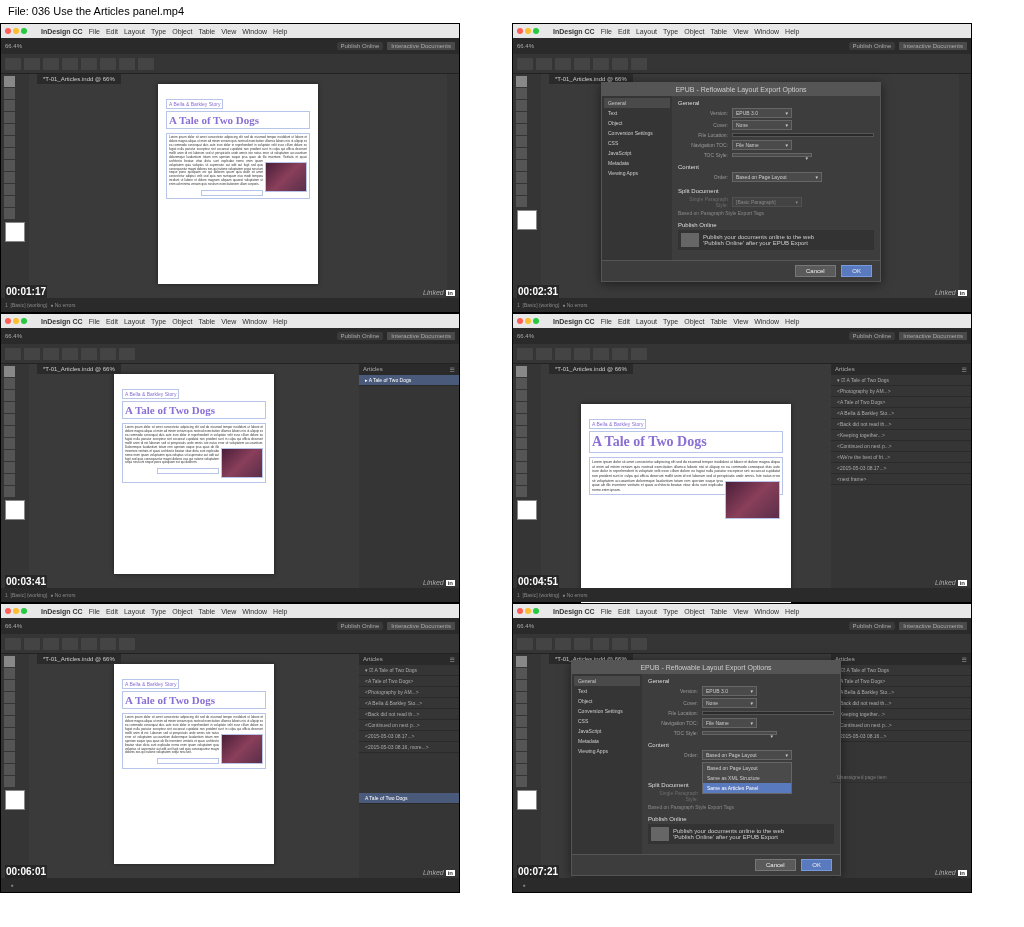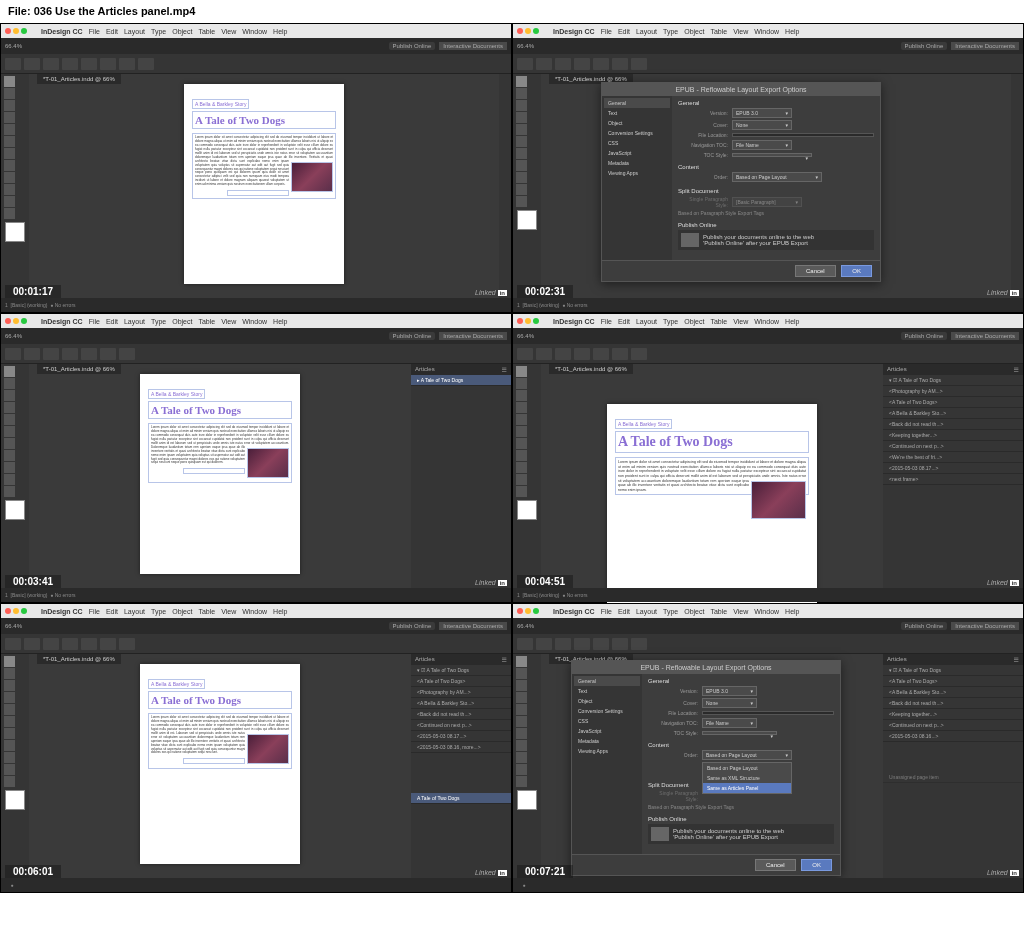--- a/index.html
+++ b/index.html
@@ -1,19 +1,19 @@
 <!DOCTYPE html>
 <html><head>
 <meta charset="utf-8">
 <style>
 * { margin: 0; padding: 0; box-sizing: border-box; font-family: Arial, sans-serif; }
 body { background: #fff; width: 1024px; }
-.header-info { padding: 4px 8px; font-size: 11px; font-weight: bold; color: #000; line-height: 1.4; }
+.header-info { padding: 4px 8px; font-size: 11px; font-weight: normal; color: #000; line-height: 1.4; }
 .grid { display: grid; grid-template-columns: 1fr 1fr; gap: 0; }
-.thumb { position: relative; width: 512px; height: 290px; background: #404040; border: 1px solid #000; }
+.thumb { position: relative; width: 460px; height: 290px; background: #404040; border: 1px solid #000; }
 .menubar { height: 14px; background: #e8e8e8; display: flex; align-items: center; padding: 0 4px; gap: 6px; font-size: 7px; color: #333; }
 .menubar .apple { font-size: 8px; }
 .traffic { display: flex; gap: 2px; margin-right: 2px; }
 .traffic span { width: 6px; height: 6px; border-radius: 50%; display: inline-block; }
 .dot-r { background: #ff5f56; }
 .dot-y { background: #ffbd2e; }
 .dot-g { background: #27c93f; }
 .topbar { height: 16px; background: #2a2a2a; display: flex; align-items: center; justify-content: space-between; padding: 0 4px; font-size: 6px; color: #aaa; }
 .topbar .right { display: flex; gap: 4px; align-items: center; }
 .topbar .btn { background: #3a3a3a; padding: 1px 4px; border-radius: 2px; }
@@ -55,21 +55,21 @@
 .dialog-row .dropdown { background: #4a4a4a; border: 1px solid #666; padding: 1px 3px; font-size: 5px; color: #ccc; position: relative; }
 .dialog-row .dropdown::after { content: "▾"; position: absolute; right: 3px; }
 .dialog-buttons { text-align: right; padding: 4px 8px; border-top: 1px solid #555; }
 .dialog-buttons button { background: #5a5a5a; border: 1px solid #777; color: #eee; font-size: 6px; padding: 2px 10px; margin-left: 4px; cursor: pointer; }
 .dialog-buttons button.primary { background: #5a7abf; border-color: #7a9adf; }
 .publish-box { display: flex; gap: 4px; align-items: center; padding: 3px; background: #333; }
 .publish-icon { width: 18px; height: 14px; background: #666; }
 .dropdown-menu { position: absolute; background: #4a4a4a; border: 1px solid #666; font-size: 5px; color: #ccc; min-width: 90px; }
 .dropdown-menu .dm-item { padding: 2px 4px; }
 .dropdown-menu .dm-item.sel { background: #5a7abf; color: #fff; }
-.timestamp { position: absolute; bottom: 14px; left: 4px; color: #fff; font-size: 10px; font-weight: bold; background: rgba(0,0,0,0.3); padding: 1px 8px; z-index: 10; }
+.timestamp { position: absolute; bottom: 14px; left: 4px; color: #fff; font-size: 10px; font-weight: bold; background: rgba(0,0,0,0.3); padding: 1px 1px; z-index: 10; }
 .statusbar { position: absolute; bottom: 0; left: 0; right: 0; height: 14px; background: #2a2a2a; display: flex; align-items: center; font-size: 5px; color: #888; padding: 0 4px; }
 .linkedin { position: absolute; bottom: 16px; right: 4px; color: #aaa; font-size: 7px; font-style: italic; z-index: 10; }
 .linkedin .in { background: #fff; color: #333; padding: 0 2px; font-style: normal; font-weight: bold; font-size: 6px; }
 .mini-panel-right { width: 12px; background: #353535; }
 </style>
 </head>
 <body>
 
 <div class="header-info">
   <div><span>File:</span> <span>036 Use the Articles panel.mp4</span></div>

